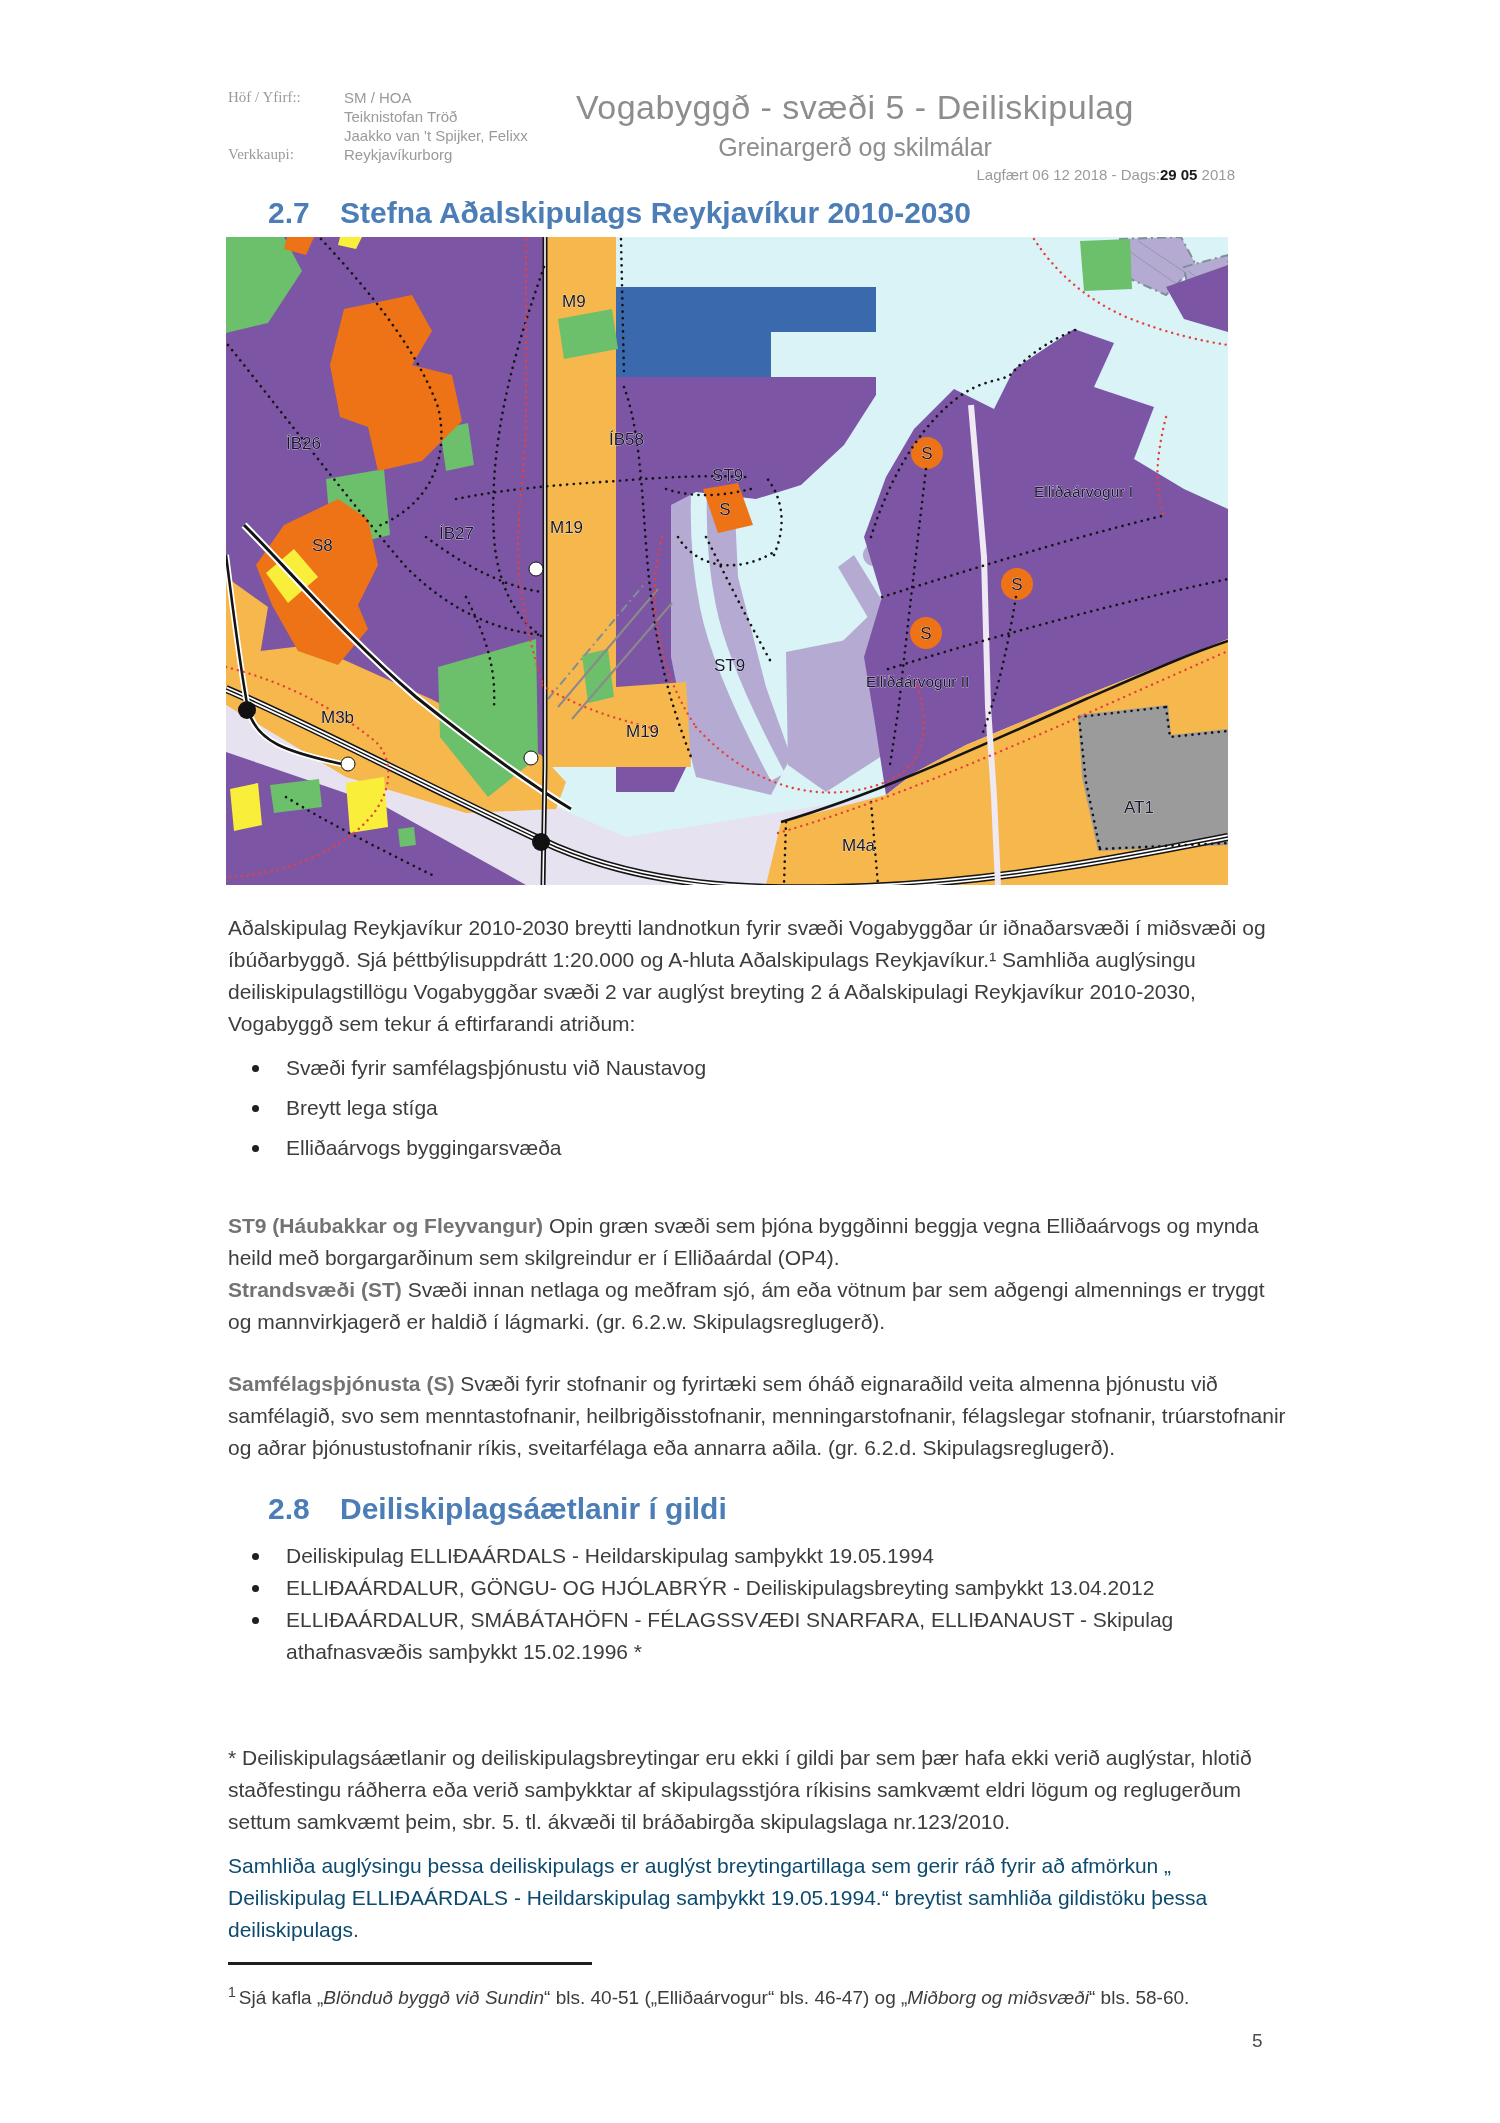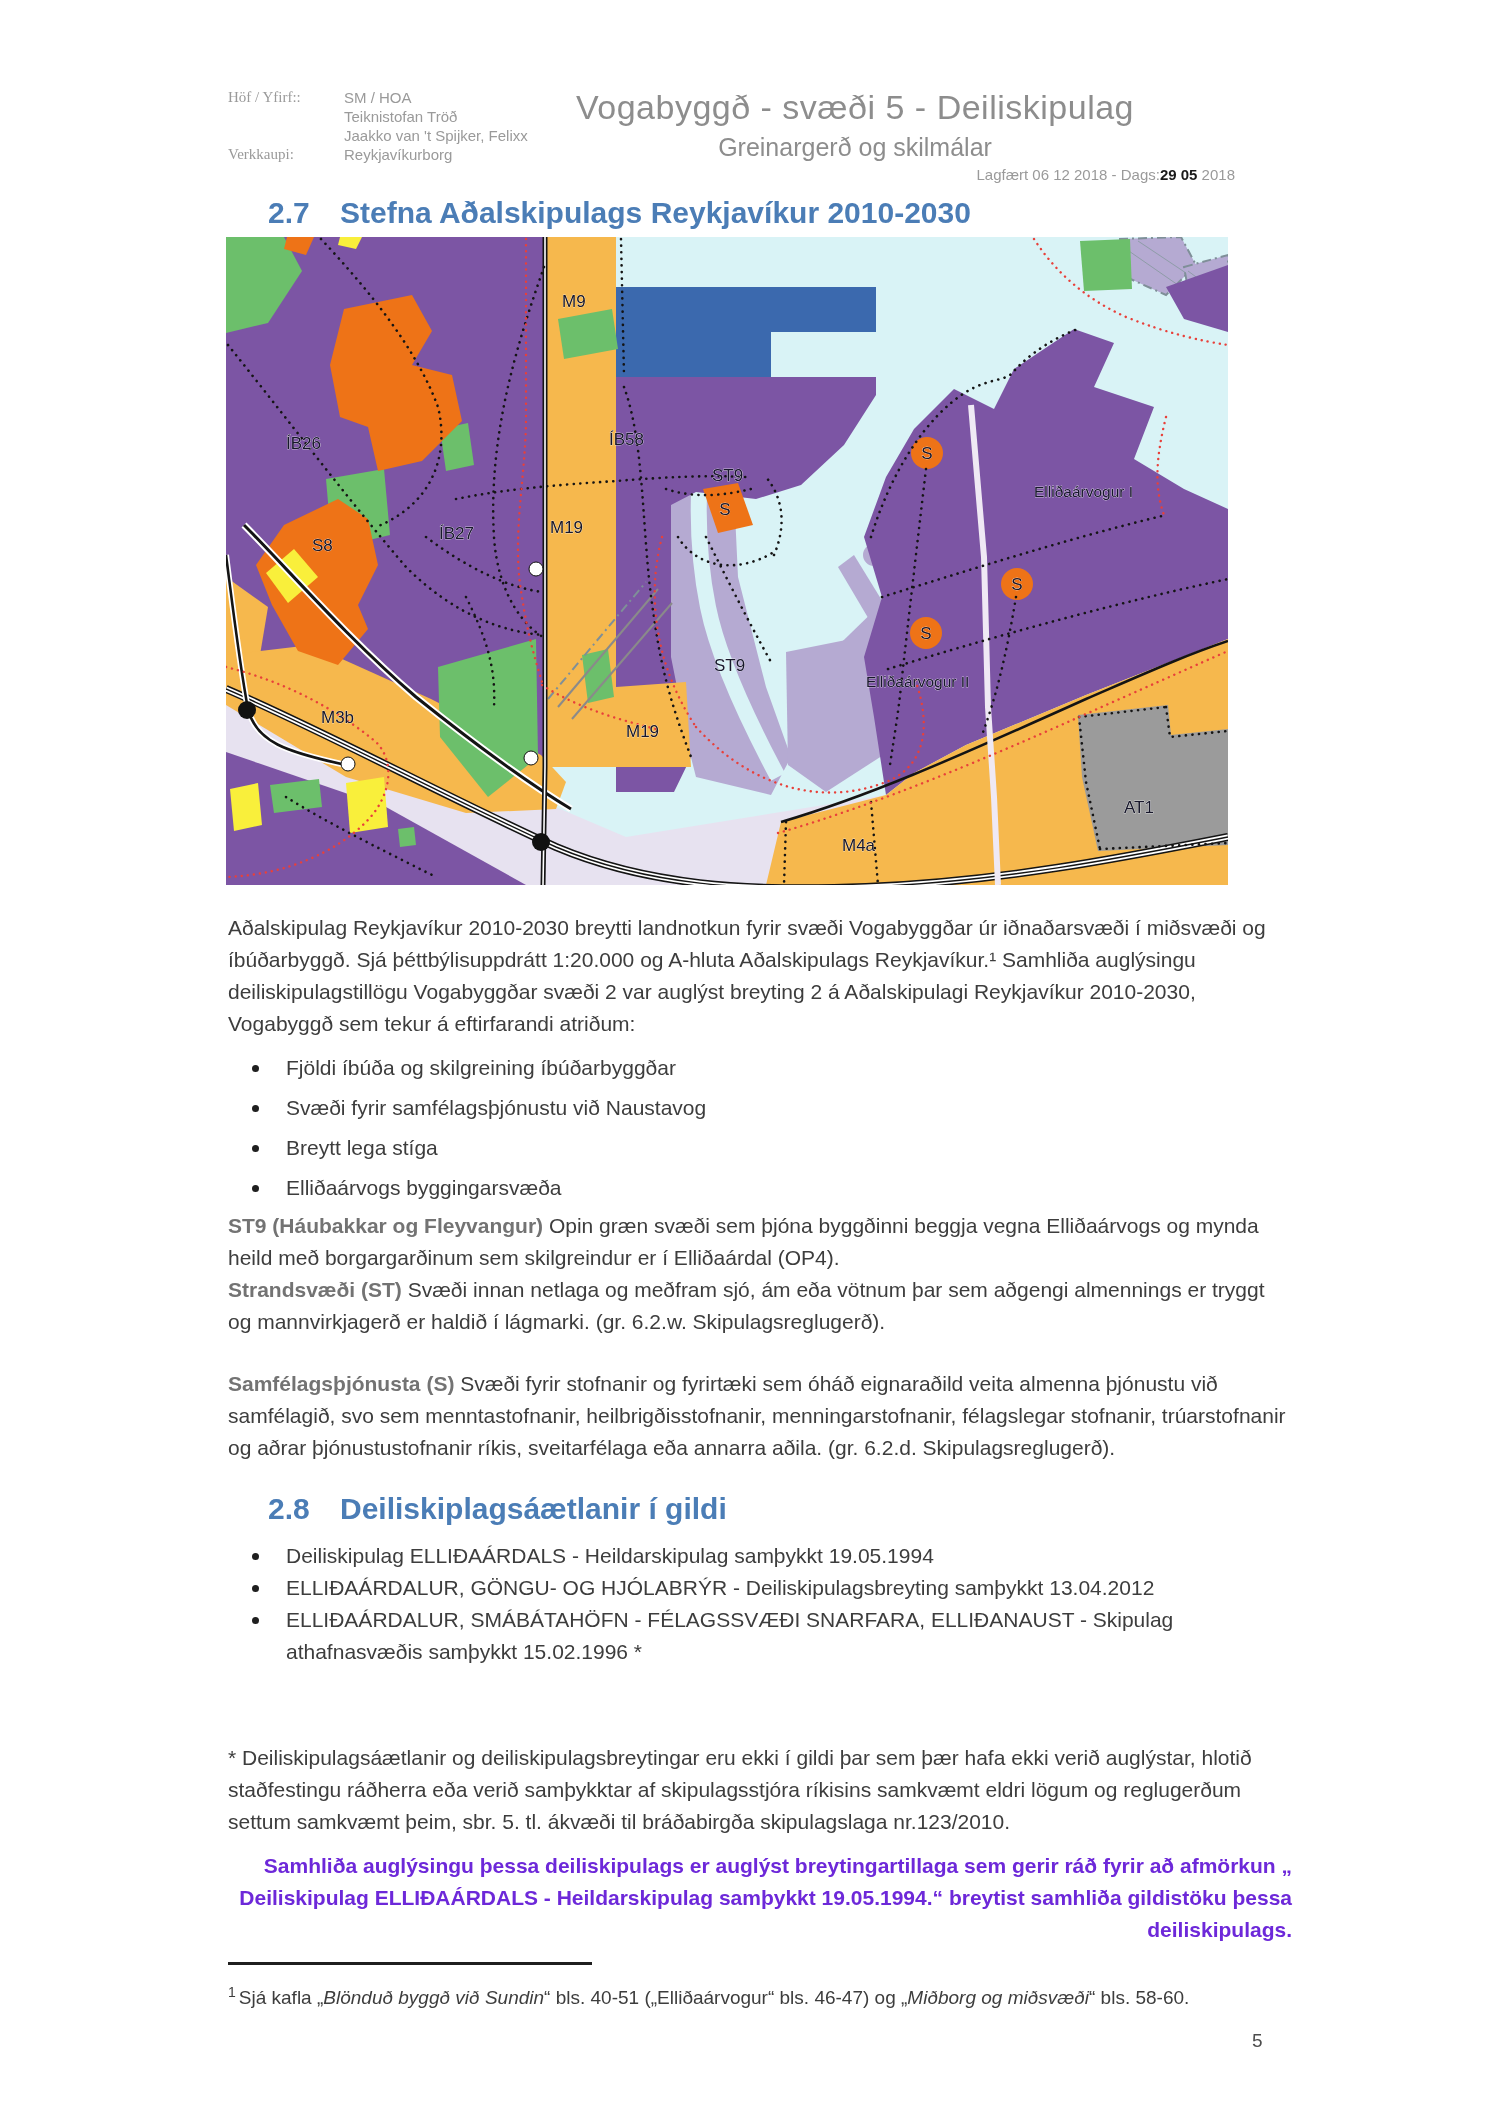--- a/index.html
+++ b/index.html
@@ -24,21 +24,21 @@
   
   .map-wrap { position:absolute; left:226px; top:237px; width:1068px; height:648px; }
   .map-wrap svg { display:block; }
   
   .body-block { position:absolute; left:228px; width:1064px; font-size:21px; line-height:32px; color:#3d3d3d; }
   .body-block b { color:#737373; }
   ul.blist { list-style:none; margin:0; padding:0; }
   ul.blist li { position:relative; padding-left:58px; }
   ul.blist li::before { content:""; position:absolute; left:24px; top:13px; width:7px; height:7px; border-radius:50%; background:#1f1f1f; }
   ul.blist.sp40 li { margin-bottom:8px; }
-  .bold-para { font-weight:bold; color:#6d28d9;text-align:right; }
+  .bold-para { font-weight:normal; color:#0c4a6e; }
   .fn-rule { position:absolute; left:228px; top:1962px; width:364px; height:3px; background:#1f1f1f; }
   .footnote { position:absolute; left:228px; top:1984px; width:1100px; font-size:19px; color:#3d3d3d; }
   .footnote sup { font-size:14px; margin-right:3px; }
   .footnote i { font-style:italic; }
   .page-num { position:absolute; left:1252px; top:2030px; font-size:19px; color:#4d4d4d; }
   
   text.mlbl { font-family:"Liberation Sans", sans-serif; font-size:17px; fill:#17172b; paint-order:stroke; stroke:#ffffff; stroke-width:0.5px; }
   text.mlbl.sm { font-size:15.5px; }
 </style>
 </head>
@@ -221,21 +221,20 @@
       <text class="mlbl sm" x="640" y="450">Elliðaárvogur II</text>
       <text class="mlbl" x="898" y="576">AT1</text>
       <text class="mlbl" x="616" y="614">M4a</text>
     </g>
   </svg>
   </div>
 
   <div class="body-block" style="top:912px;">Aðalskipulag Reykjavíkur 2010-2030 breytti landnotkun fyrir svæði Vogabyggðar úr iðnaðarsvæði í miðsvæði og íbúðarbyggð. Sjá þéttbýlisuppdrátt 1:20.000 og A-hluta Aðalskipulags Reykjavíkur.¹ Samhliða auglýsingu deiliskipulagstillögu Vogabyggðar svæði 2 var auglýst breyting 2 á Aðalskipulagi Reykjavíkur 2010-2030, Vogabyggð sem tekur á eftirfarandi atriðum:</div>
 
   <ul class="blist sp40 body-block" style="top:1052px;">
-    <li>Fjöldi íbúða og skilgreining íbúðarbyggðar</li>
     <li>Svæði fyrir samfélagsþjónustu við Naustavog</li>
     <li>Breytt lega stíga</li>
     <li>Elliðaárvogs byggingarsvæða</li>
   </ul>
 
   <div class="body-block" style="top:1210px;">
     <b>ST9 (Háubakkar og Fleyvangur)</b><span> Opin græn svæði sem þjóna byggðinni beggja vegna Elliðaárvogs og mynda heild með borgargarðinum sem skilgreindur er í Elliðaárdal (OP4).</span><br>
     <b>Strandsvæði (ST)</b><span> Svæði innan netlaga og meðfram sjó, ám eða vötnum þar sem aðgengi almennings er tryggt og mannvirkjagerð er haldið í lágmarki. (gr. 6.2.w. Skipulagsreglugerð).</span>
   </div>
 

